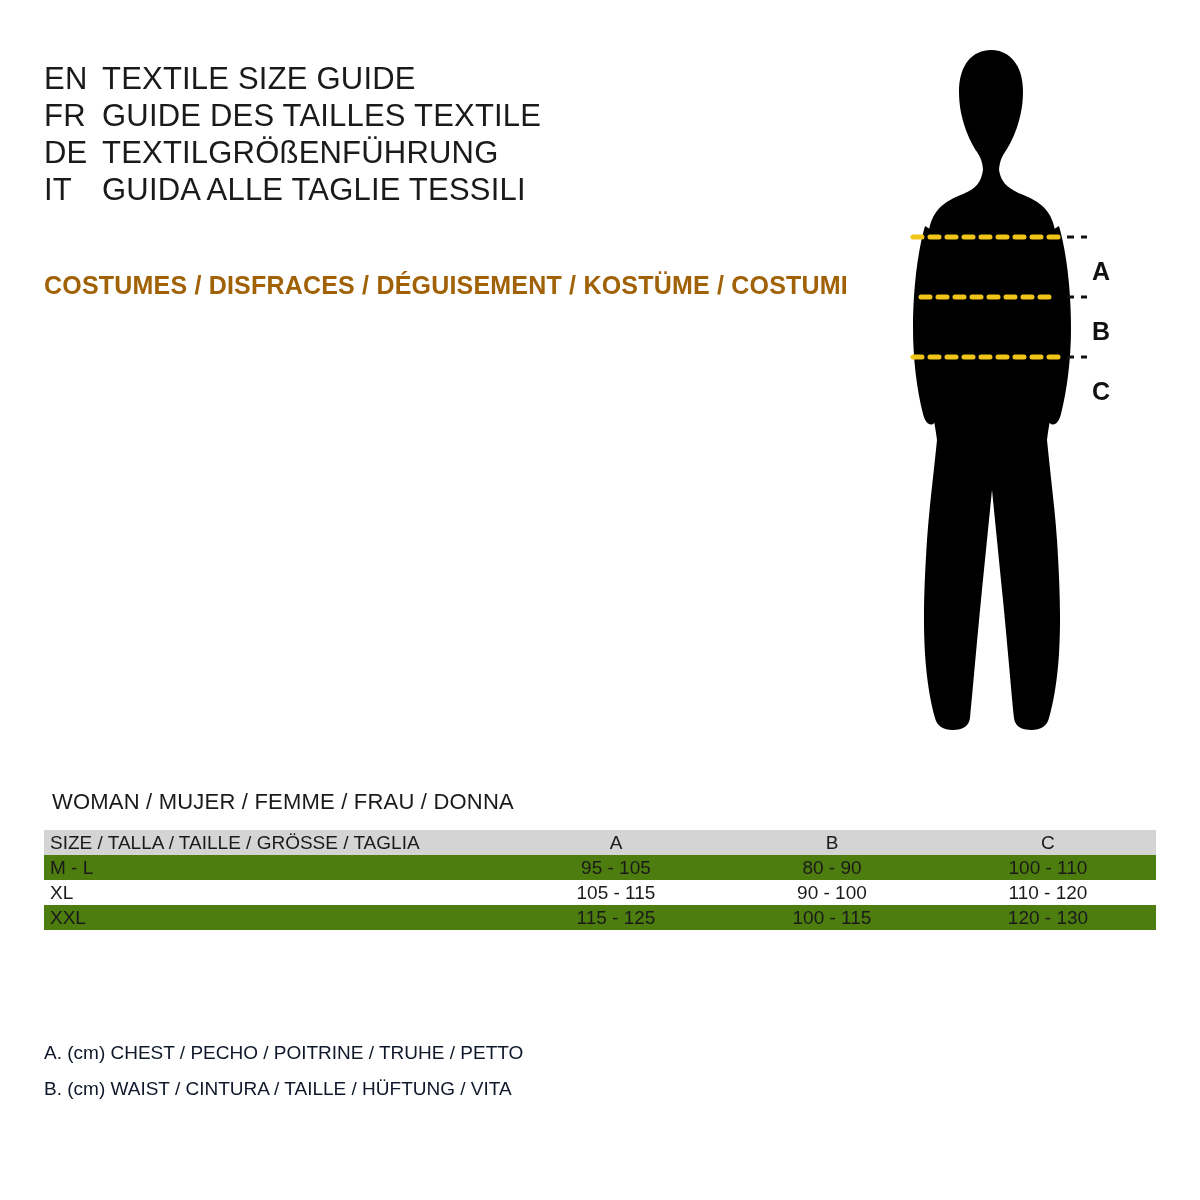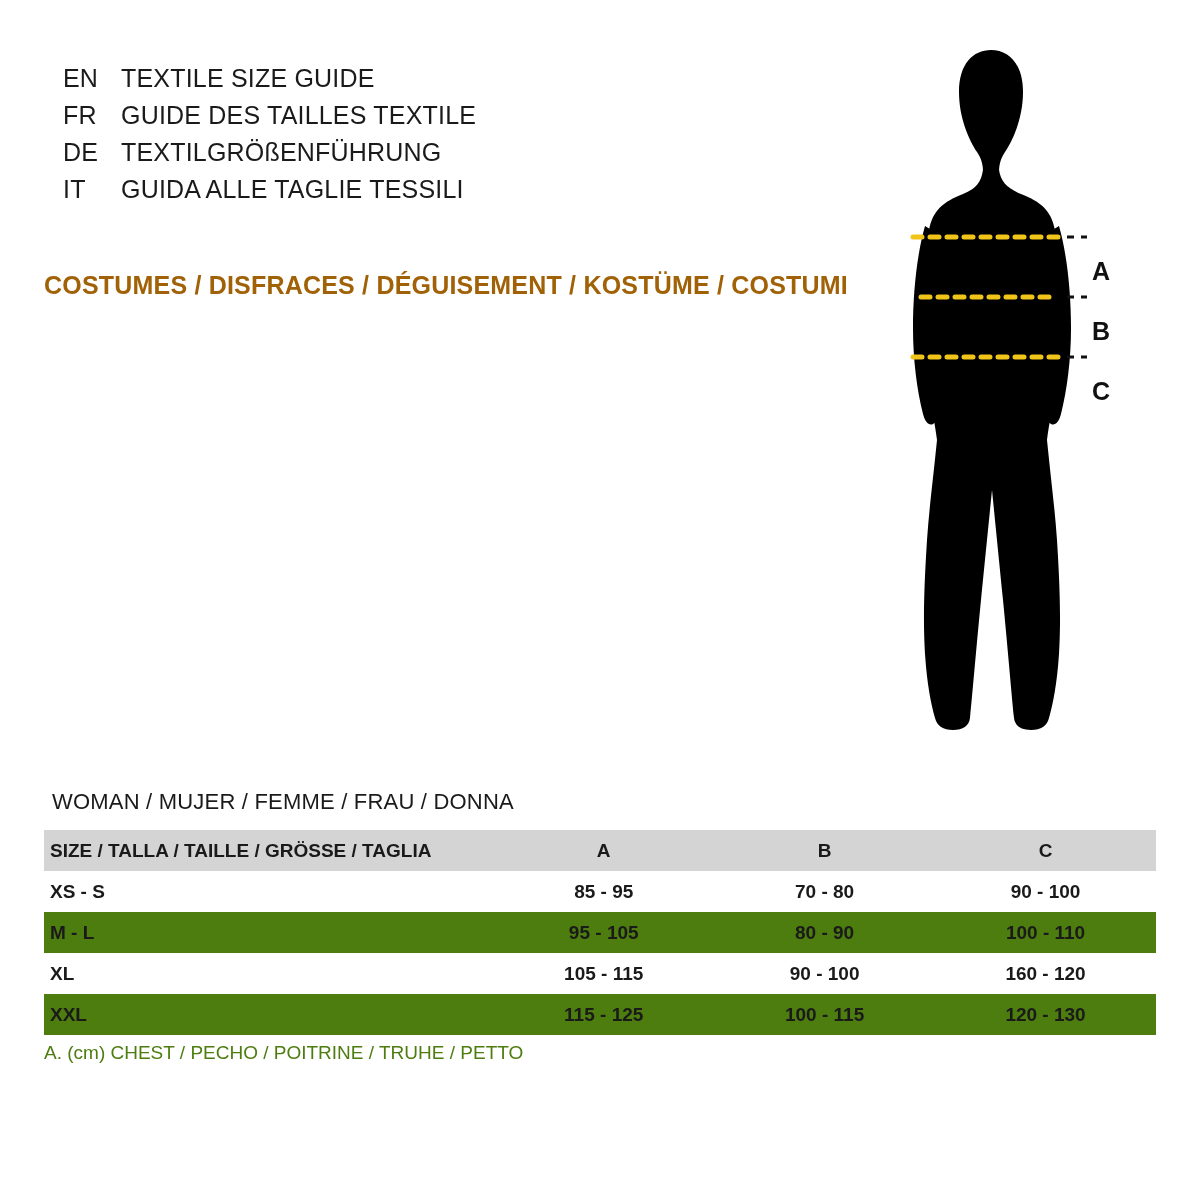--- a/index.html
+++ b/index.html
@@ -19,25 +19,24 @@
   
   .lang-block {
     position: absolute;
     left: 44px;
     top: 60px;
     width: 800px;
   }
   .lang-row {
     display: flex;
     align-items: baseline;
-    font-size: 25px;
+    font-size: 31px;
     letter-spacing: 0.2px;
     line-height: 37px;
     color: #1a1a1a;
-    margin-left: 19px;
   }
   .lang-code {
     width: 58px;
     flex: 0 0 58px;
   }
   .lang-text {
     flex: 1 1 auto;
   }
 
   .costumes-line {
@@ -89,23 +88,23 @@
     position: absolute;
     left: 44px;
     top: 830px;
     width: 1112px;
     border-collapse: collapse;
     font-size: 19px;
     color: #1a1a1a;
   }
   table.size-table th,
   table.size-table td {
-    padding: 8px;
+    padding: 0;
     height: 25px;
-    font-weight: bold;
+    font-weight: normal;
     text-align: center;
     vertical-align: middle;
   }
   table.size-table th.col-size,
   table.size-table td.col-size {
     text-align: left;
     padding-left: 6px;
     width: 460px;
   }
   table.size-table th.col-m,
@@ -122,21 +121,21 @@
     background: #ffffff;
   }
 
   
   .footnotes {
     position: absolute;
     left: 44px;
     top: 1035px;
     font-size: 19px;
     line-height: 36px;
-    color: #4d7c0f;
+    color: #0f172a;
   }
   .footnote-row { white-space: nowrap; }
 </style>
 </head>
 <body>
 
 <div class="lang-block">
   <div class="lang-row">
     <span class="lang-code">EN</span>
     <span class="lang-text">TEXTILE SIZE GUIDE</span>
@@ -190,42 +189,37 @@
 <div class="section-title">WOMAN / MUJER / FEMME / FRAU / DONNA</div>
 
 <table class="size-table">
   <tbody>
     <tr class="head-row">
       <th class="col-size">SIZE / TALLA / TAILLE / GRÖSSE / TAGLIA</th>
       <th class="col-m">A</th>
       <th class="col-m">B</th>
       <th class="col-m">C</th>
     </tr>
-    <tr class="row-plain">
-      <td class="col-size">XS - S</td>
-      <td class="col-m">85 - 95</td>
-      <td class="col-m">70 - 80</td>
-      <td class="col-m">90 - 100</td>
-    </tr>
     <tr class="row-alt">
       <td class="col-size">M - L</td>
       <td class="col-m">95 - 105</td>
       <td class="col-m">80 - 90</td>
       <td class="col-m">100 - 110</td>
     </tr>
     <tr class="row-plain">
       <td class="col-size">XL</td>
       <td class="col-m">105 - 115</td>
       <td class="col-m">90 - 100</td>
-      <td class="col-m">160 - 120</td>
+      <td class="col-m">110 - 120</td>
     </tr>
     <tr class="row-alt">
       <td class="col-size">XXL</td>
       <td class="col-m">115 - 125</td>
       <td class="col-m">100 - 115</td>
       <td class="col-m">120 - 130</td>
     </tr>
   </tbody>
 </table>
 
 <div class="footnotes">
   <div class="footnote-row">A. (cm) CHEST / PECHO / POITRINE / TRUHE / PETTO</div>
+  <div class="footnote-row">B. (cm) WAIST / CINTURA / TAILLE / HÜFTUNG / VITA</div>
 </div>
 
 </body></html>

